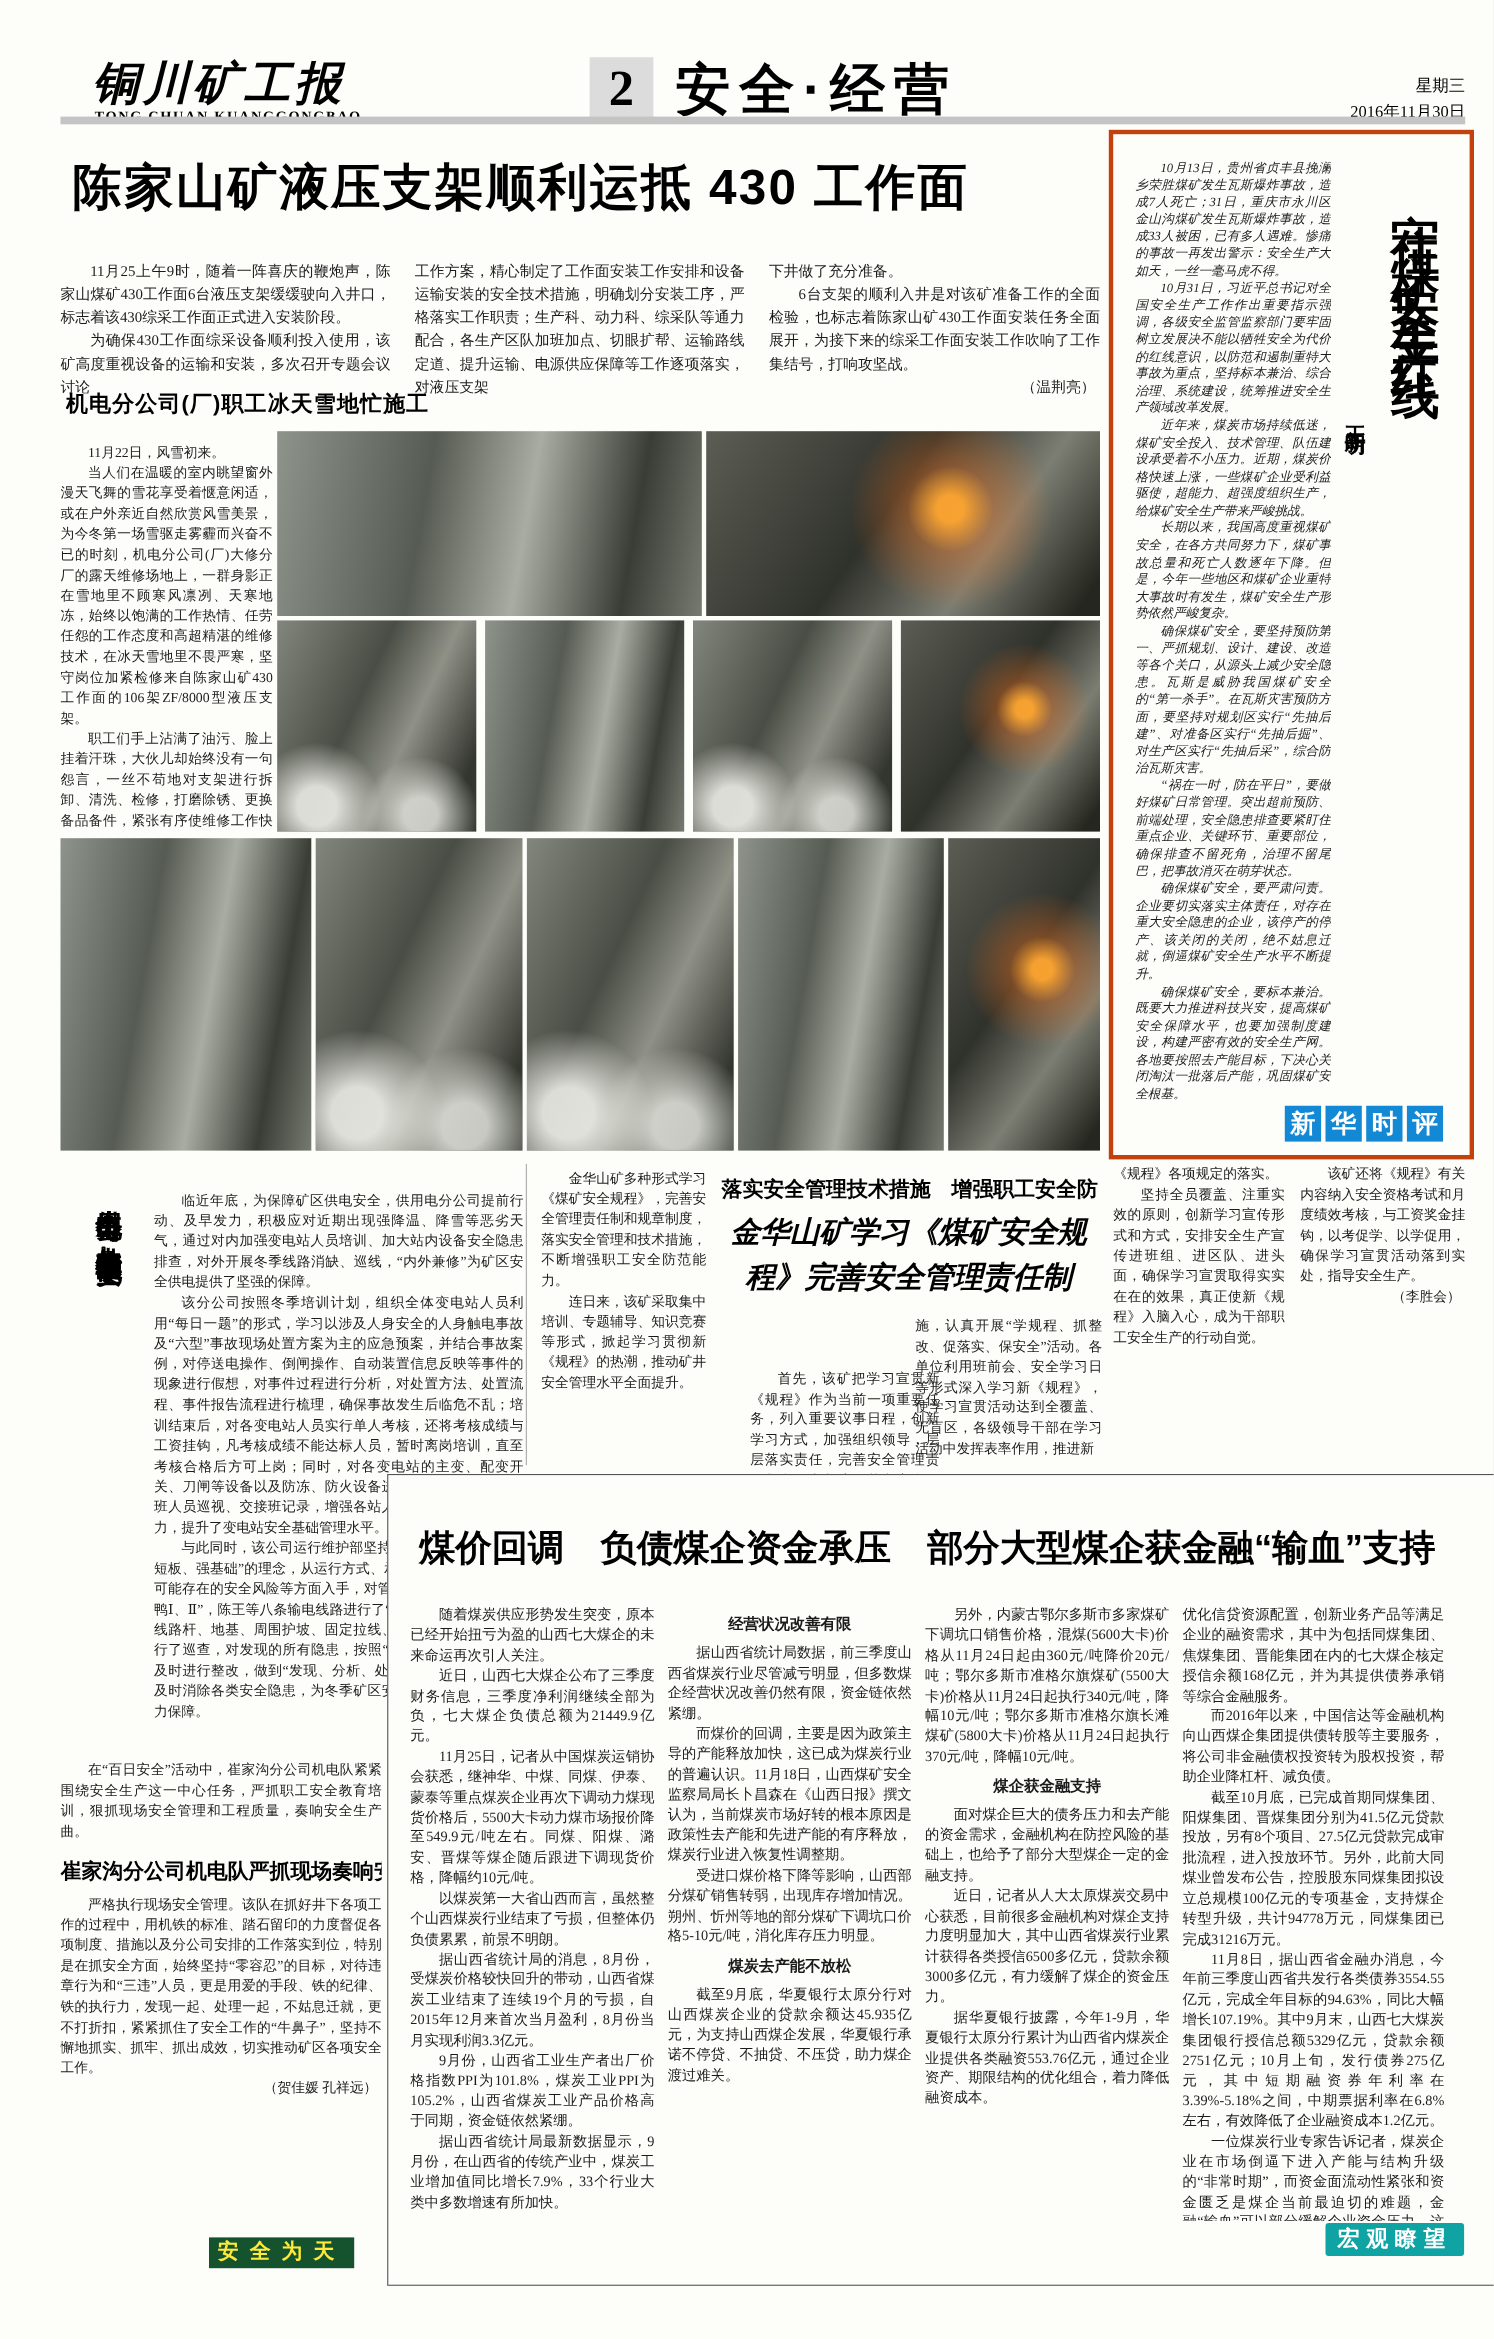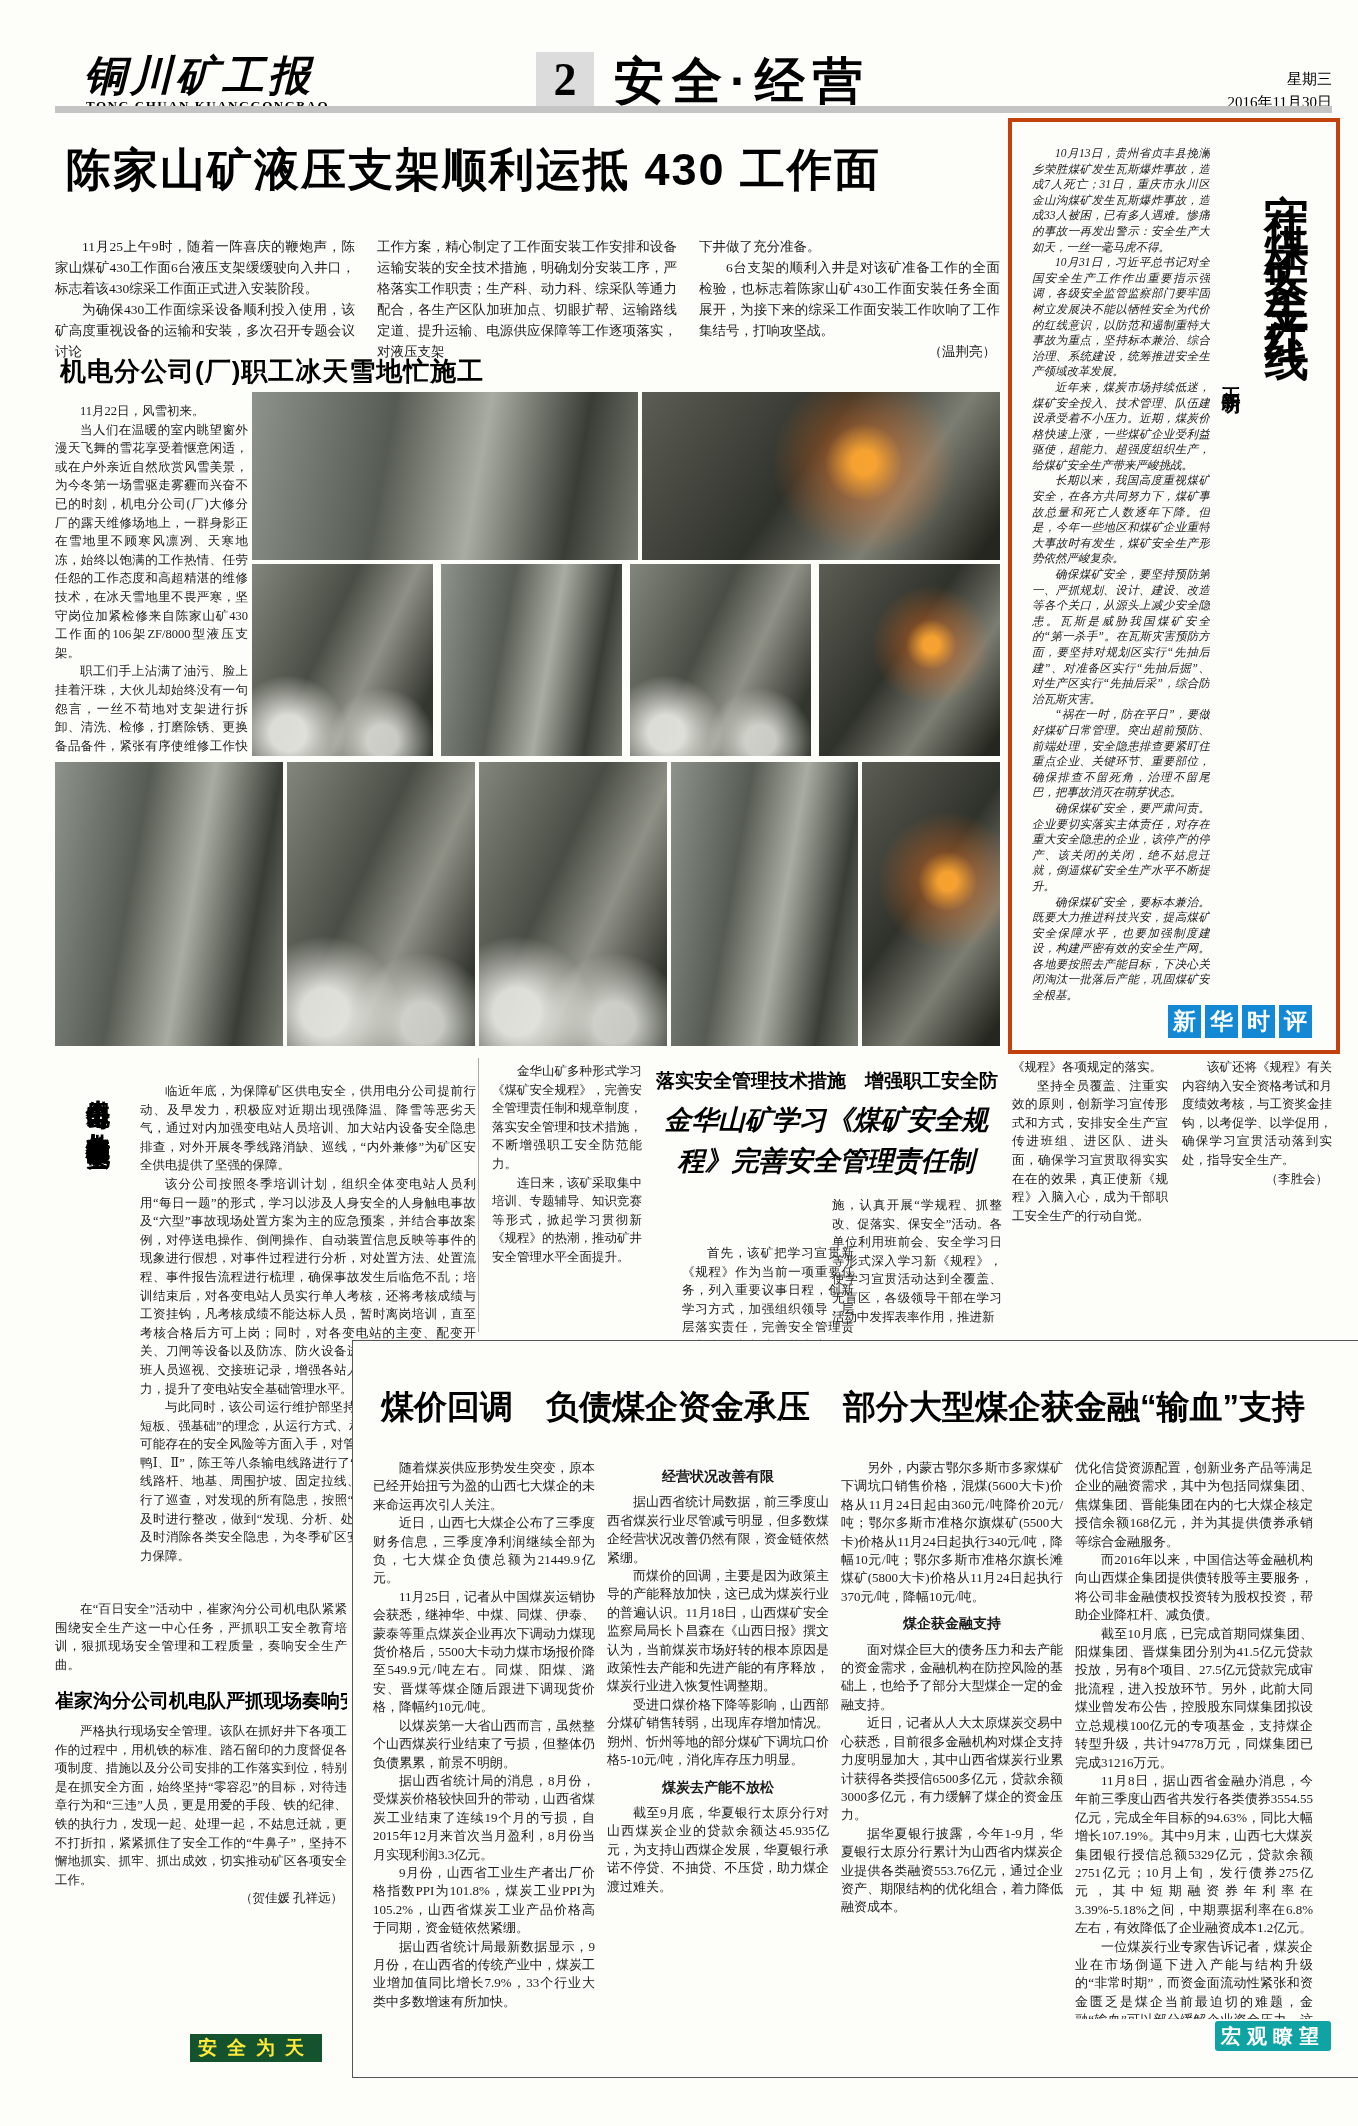--- a/index.html
+++ b/index.html
@@ -12,21 +12,21 @@
   .byline{text-align:right;text-indent:0 !important;padding-right:4px;}
   
   .masthead-name{font-size:42px;font-weight:bold;font-style:italic;letter-spacing:4px;color:#000;}
   .masthead-pinyin{font-size:13px;font-weight:bold;letter-spacing:1.5px;color:#000;}
   .pagenum{background:#dcdcdc;text-align:center;font-size:46px;font-weight:bold;line-height:56px;color:#000;}
   .section-title{font-family:"Liberation Sans","DejaVu Sans",sans-serif;font-size:50px;font-weight:bold;letter-spacing:8px;color:#000;}
   .date-block{font-size:15px;text-align:right;line-height:1.5;color:#000;}
   .head-rule{background:#c4c4c4;}
   
   .h-top{font-family:"Liberation Sans","DejaVu Sans",sans-serif;font-size:45px;font-weight:bold;letter-spacing:2px;white-space:nowrap;color:#000;}
-  .h-mech{font-family:"Liberation Sans","DejaVu Sans",sans-serif;font-size:26px;font-weight:bold;letter-spacing:1px;white-space:nowrap;color:#000;}
+  .h-mech{font-family:"Liberation Sans","DejaVu Sans",sans-serif;font-size:20px;font-weight:bold;letter-spacing:1px;white-space:nowrap;color:#000;}
   .h-cui{font-family:"Liberation Sans","DejaVu Sans",sans-serif;font-size:19px;font-weight:bold;white-space:nowrap;color:#000;}
   .h-jin-kicker{font-family:"Liberation Sans","DejaVu Sans",sans-serif;font-size:19px;font-weight:bold;text-align:center;color:#000;}
   .h-jin{font-size:27px;font-weight:bold;font-style:italic;text-align:center;line-height:1.5;color:#000;}
   .h-mei{font-family:"Liberation Sans","DejaVu Sans",sans-serif;font-size:33px;font-weight:bold;text-align:center;white-space:nowrap;color:#000;}
   .subhead{font-family:"Liberation Sans","DejaVu Sans",sans-serif;font-weight:bold;font-size:14px;text-align:center;text-indent:0 !important;margin:8px 0 !important;}
   
   .t-top{font-size:13.5px;line-height:21px;}
   .t-std{font-size:12.5px;line-height:18.6px;}
   .t-red{font-size:11.5px;line-height:15.6px;font-style:italic;}
   .t-mei{font-size:13px;line-height:18.4px;}
@@ -202,16 +202,16 @@
 
     <div class="abs jt t-mei" style="left:722px;top:118px;width:238px;height:560px;">
       <p class="noind">优化信贷资源配置，创新业务产品等满足企业的融资需求，其中为包括同煤集团、焦煤集团、晋能集团在内的七大煤企核定授信余额168亿元，并为其提供债券承销等综合金融服务。</p>
       <p>而2016年以来，中国信达等金融机构向山西煤企集团提供债转股等主要服务，将公司非金融债权投资转为股权投资，帮助企业降杠杆、减负债。</p>
       <p>截至10月底，已完成首期同煤集团、阳煤集团、晋煤集团分别为41.5亿元贷款投放，另有8个项目、27.5亿元贷款完成审批流程，进入投放环节。另外，此前大同煤业曾发布公告，控股股东同煤集团拟设立总规模100亿元的专项基金，支持煤企转型升级，共计94778万元，同煤集团已完成31216万元。</p>
       <p>11月8日，据山西省金融办消息，今年前三季度山西省共发行各类债券3554.55亿元，完成全年目标的94.63%，同比大幅增长107.19%。其中9月末，山西七大煤炭集团银行授信总额5329亿元，贷款余额2751亿元；10月上旬，发行债券275亿元，其中短期融资券年利率在3.39%-5.18%之间，中期票据利率在6.8%左右，有效降低了企业融资成本1.2亿元。</p>
       <p>一位煤炭行业专家告诉记者，煤炭企业在市场倒逼下进入产能与结构升级的“非常时期”，而资金面流动性紧张和资金匮乏是煤企当前最迫切的难题，金融“输血”可以部分缓解企业资金压力，这也是政府帮助煤企去产能进程中不可或缺的高效助力。</p>
 
     </div>
 
-    <div class="abs badge-teal" style="right:28px;bottom:26px;width:116px;height:30px;">宏观瞭望</div>
+    <div class="abs badge-teal" style="right:28px;bottom:26px;width:126px;height:30px;">宏观瞭望</div>
   </div>
 
 </div>
 
 </body></html>

